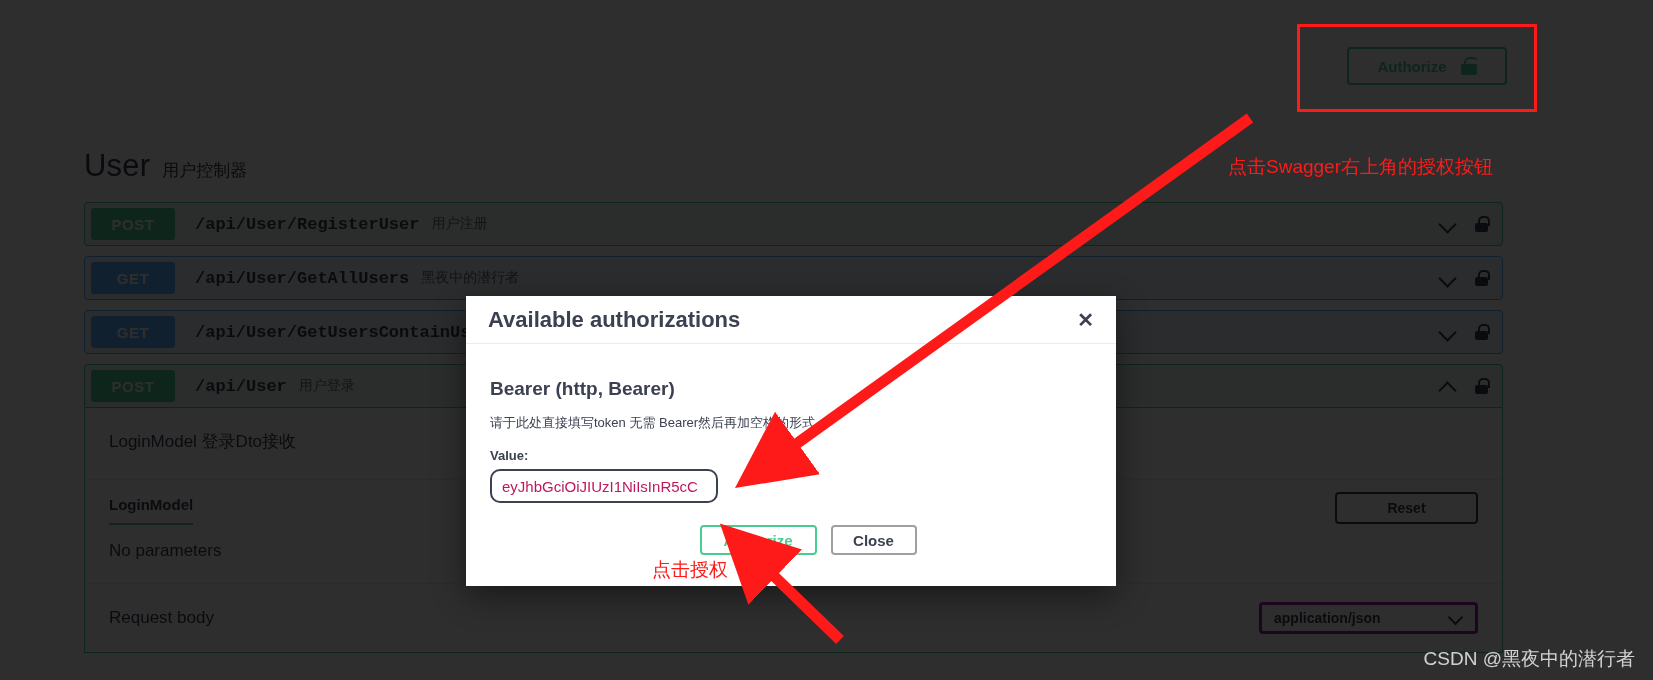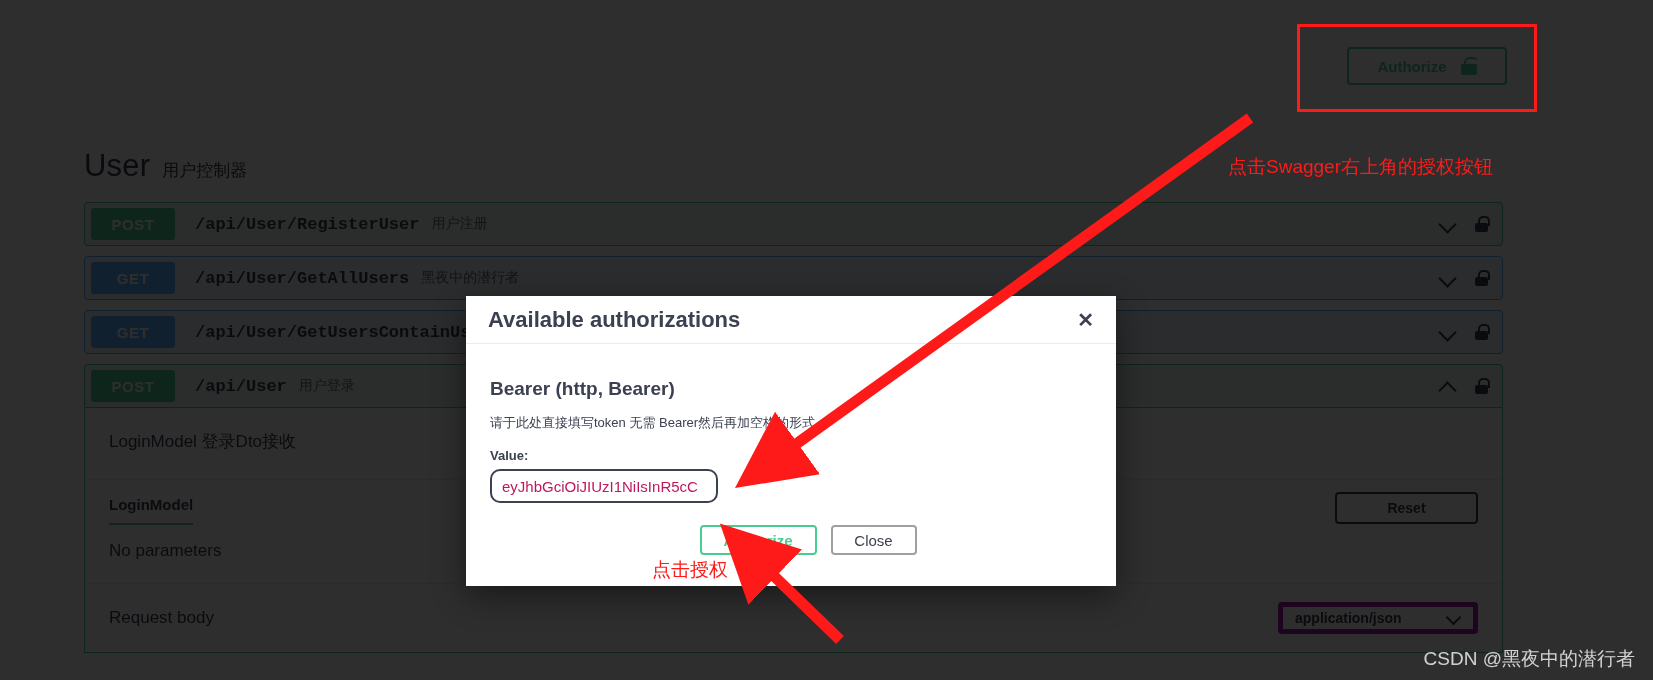--- a/index.html
+++ b/index.html
@@ -94,21 +94,21 @@
     font-family:"Liberation Sans",sans-serif;
   }
   .btn-cancel{border-color:#ff6060;color:#ff6060;}
   .btn-reset{border-color:#3b4151;color:#3b4151;}
   .noparams{padding:16px 24px 22px 24px;font-size:17px;color:#3b4151;border-bottom:1px solid #ebebeb;}
   .reqbody-row{
     padding:18px 24px;display:flex;align-items:center;justify-content:space-between;
   }
   .reqbody-label{font-size:17px;color:#3b4151;}
   .media-select{
-    width:200px;height:32px;border:5px solid #a21caf;border-radius:4px;
+    width:219px;height:32px;border:3px solid #a21caf;border-radius:4px;
     background:#fff;display:flex;align-items:center;justify-content:space-between;
     padding:0 12px;box-sizing:border-box;font-size:14px;font-weight:700;color:#3b4151;
     cursor:pointer;
   }
   .media-chev{width:14px;height:14px;position:relative;}
   .media-chev:after{
     content:"";position:absolute;left:1px;top:1px;width:9px;height:9px;
     border-right:2px solid #3b4151;border-bottom:2px solid #3b4151;transform:rotate(45deg);
   }
 
@@ -145,21 +145,21 @@
   .modal-actions{
     margin-top:22px;display:flex;gap:14px;justify-content:center;padding-left:34px;
   }
   .btn-auth{
     width:117px;height:30px;border:2px solid #49cc90;border-radius:4px;background:#fff;
     color:#49cc90;font-size:15px;font-weight:700;cursor:pointer;
     font-family:"Liberation Sans",sans-serif;
   }
   .btn-close{
     width:86px;height:30px;border:2px solid #a0a0a0;border-radius:4px;background:#fff;
-    color:#3b4151;font-size:15px;font-weight:400;cursor:pointer;
+    color:#3b4151;font-size:15px;font-weight:700;cursor:pointer;
     font-family:"Liberation Sans",sans-serif;
   }
 
   
   #annot{position:absolute;left:0;top:0;width:1653px;height:680px;pointer-events:none;}
   .ann-text{
     position:absolute;color:#ff1a1a;font-size:19px;font-weight:500;
     font-family:"Liberation Sans","DejaVu Sans",sans-serif;white-space:nowrap;
   }
   .ann-box{

